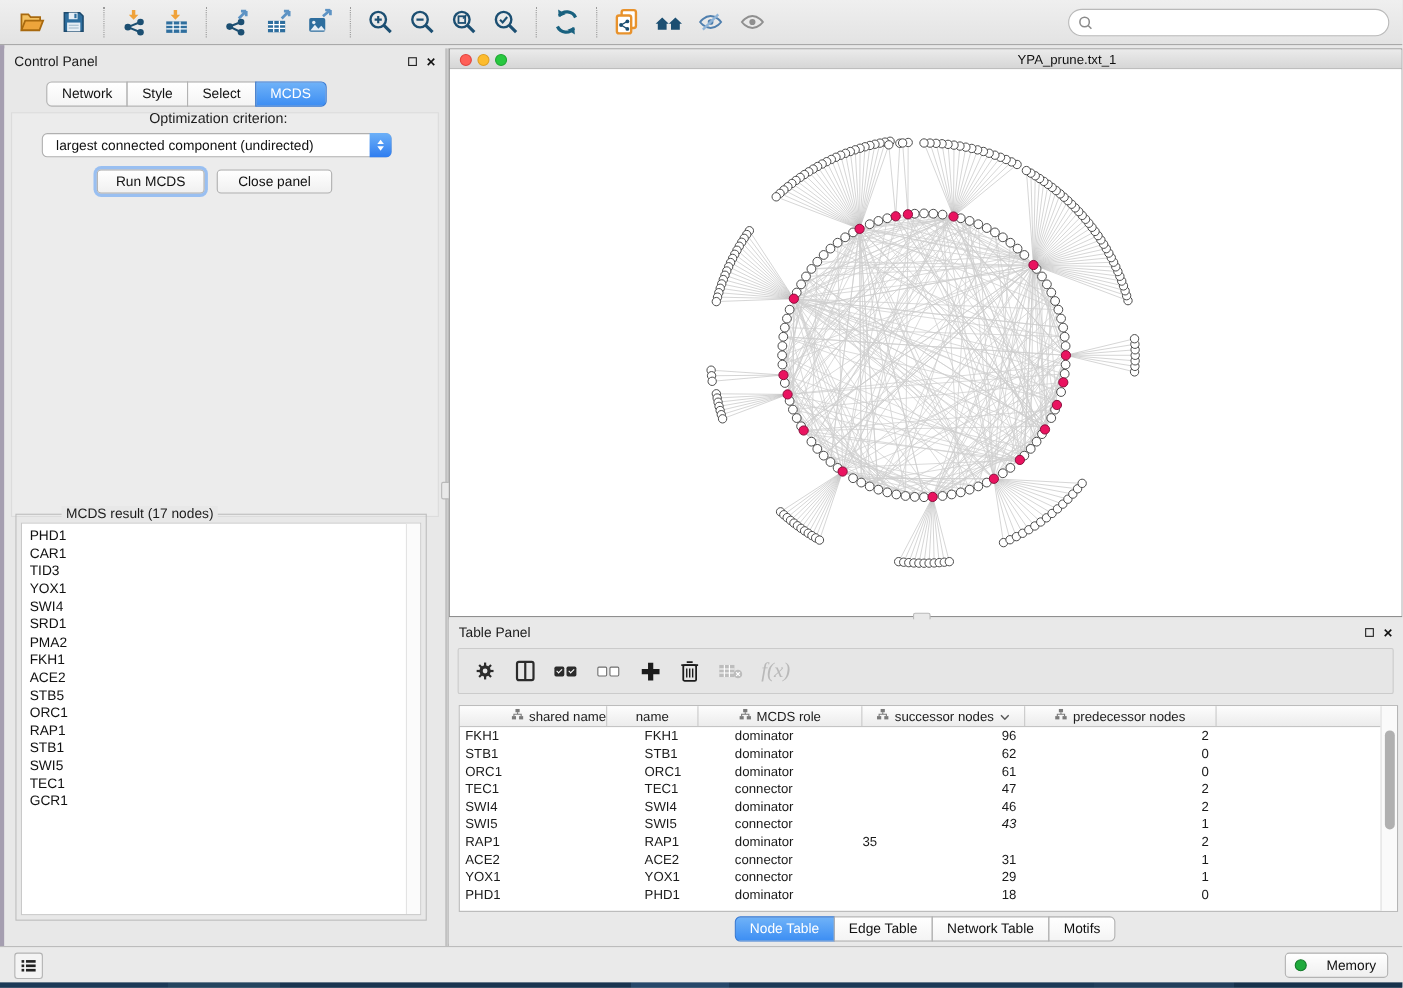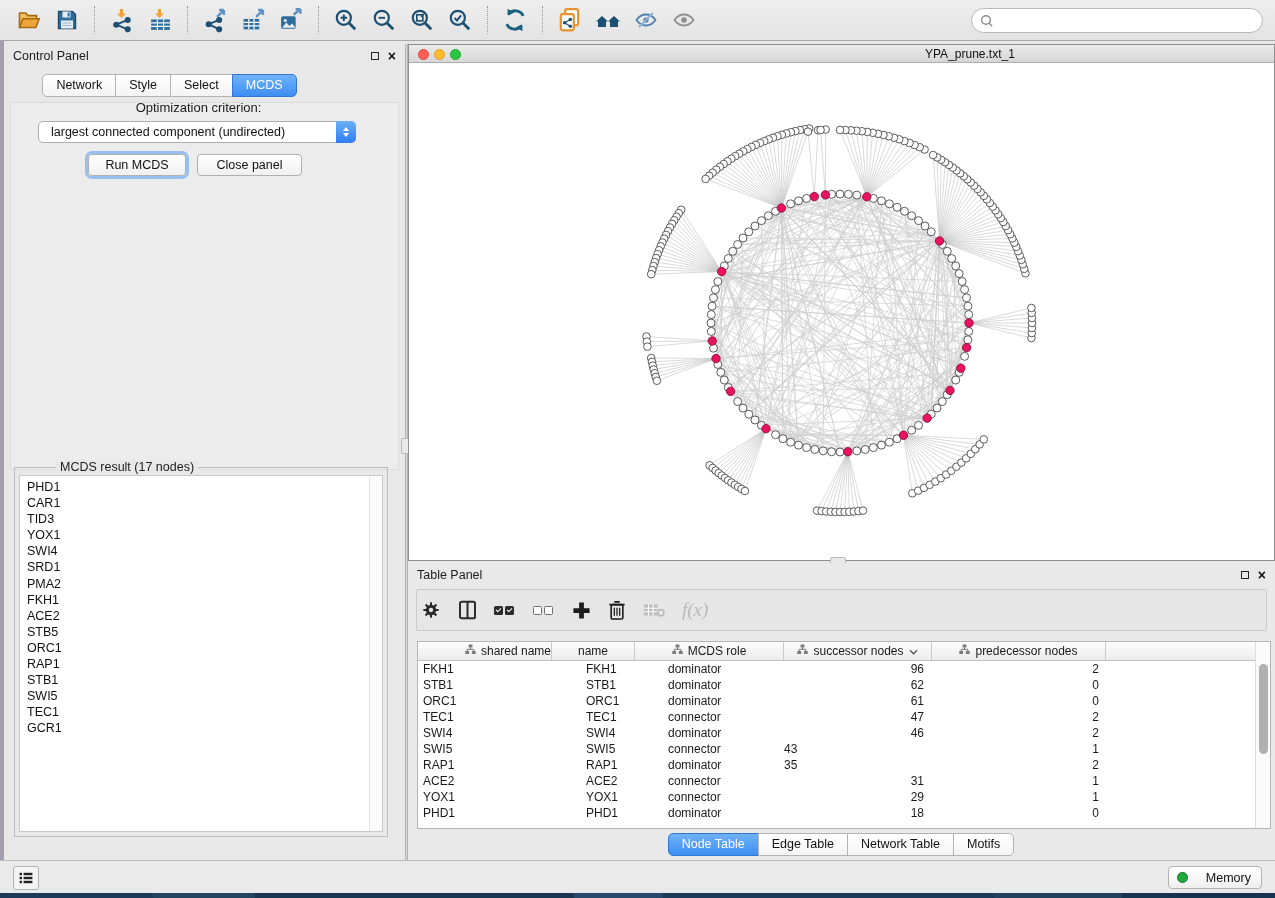--- a/index.html
+++ b/index.html
@@ -67,21 +67,21 @@
   #network-panel { left:408px; top:44px; width:867px; height:517px; border:1px solid #8f8f8f; background:#fff; }
   #net-titlebar { height:18px; background:linear-gradient(#ebebeb,#d6d6d6); border-bottom:1px solid #aeaeae; position:relative; }
   .tlight { position:absolute; top:3.5px; width:11px; height:11px; border-radius:50%; }
   #net-title { position:absolute; left:516px; top:2px; font-size:12px; color:#111; }
   #net-canvas { position:absolute; left:0; top:18px; width:865px; height:497px; background:#fff; }
   #net-svg { width:100%; height:100%; }
 
   
   #table-panel { left:408px; top:563px; width:867px; height:295px; background:#e9e9e9; }
   #tp-toolbar { left:8px; top:26px; width:851px; height:42px; background:#e6e6e6; border:1px solid #cbcbcb;
-    border-radius:2px; display:flex; align-items:center; gap:17px; padding-left:4px; }
+    border-radius:2px; display:flex; align-items:center; gap:17px; padding-left:14px; }
   .tp-icon { display:flex; align-items:center; justify-content:center; }
   .chk { width:9px; height:9px; display:inline-block; margin-right:2px; border-radius:1.5px; }
   .chk.on { background:#2b2b2b; position:relative; }
   .chk.on::after { content:""; position:absolute; left:2px; top:2.5px; width:4px; height:2px;
     border-left:1.4px solid #fff; border-bottom:1.4px solid #fff; transform:rotate(-45deg); }
   .chk.off { background:#fff; border:1.4px solid #6e6e6e; }
   #fx-label { font-family:"Liberation Serif", serif; font-style:italic; font-size:19px; color:#b9b9b9; }
 
   #tbl { left:9px; top:78px; width:854px; height:188px; background:#fff; border:1px solid #b5b5b5; }
   #tbl-header { display:flex; height:19px; background:linear-gradient(#fdfdfd,#ececec); border-bottom:1px solid #c4c4c4; }
@@ -1210,21 +1210,21 @@
           <div class="td" style="width: 134px; padding-left: 5px;">SWI4</div>
           <div class="td" style="width: 83px; padding-left: 34px;">SWI4</div>
           <div class="td" style="width: 149px; padding-left: 33px;">dominator</div>
           <div class="td" style="width: 148px; text-align: right; padding-right: 8px;">46</div>
           <div class="td" style="width: 174px; text-align: right; padding-right: 7px;">2</div>
         </div>
         <div class="tr">
           <div class="td" style="width: 134px; padding-left: 5px;">SWI5</div>
           <div class="td" style="width: 83px; padding-left: 34px;">SWI5</div>
           <div class="td" style="width: 149px; padding-left: 33px;">connector</div>
-          <div class="td" style="width: 148px; padding-right: 8px;">43</div>
+          <div class="td" style="width: 148px; text-align: right; padding-right: 8px; font-style: italic;">43</div>
           <div class="td" style="width: 174px; text-align: right; padding-right: 7px;">1</div>
         </div>
         <div class="tr">
           <div class="td" style="width: 134px; padding-left: 5px;">RAP1</div>
           <div class="td" style="width: 83px; padding-left: 34px;">RAP1</div>
           <div class="td" style="width: 149px; padding-left: 33px;">dominator</div>
           <div class="td" style="width: 148px; text-align: left; padding-right: 8px;">35</div>
           <div class="td" style="width: 174px; text-align: right; padding-right: 7px;">2</div>
         </div>
         <div class="tr">

